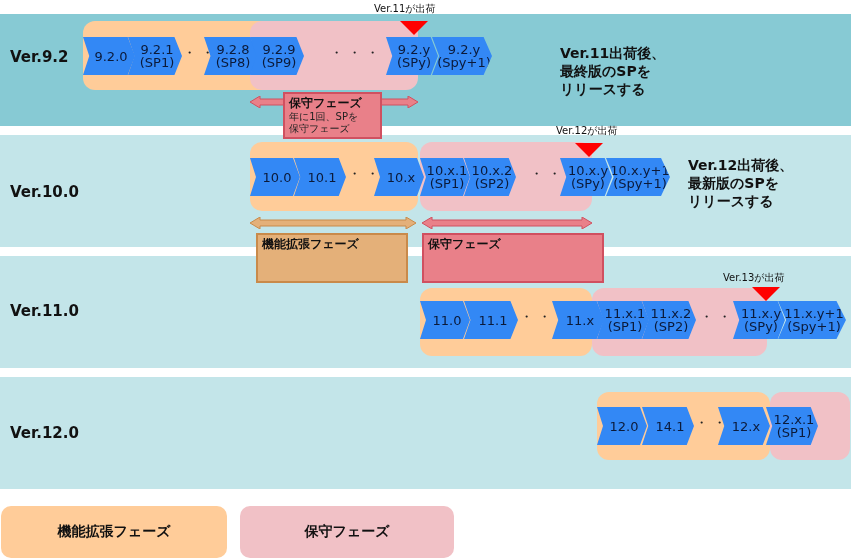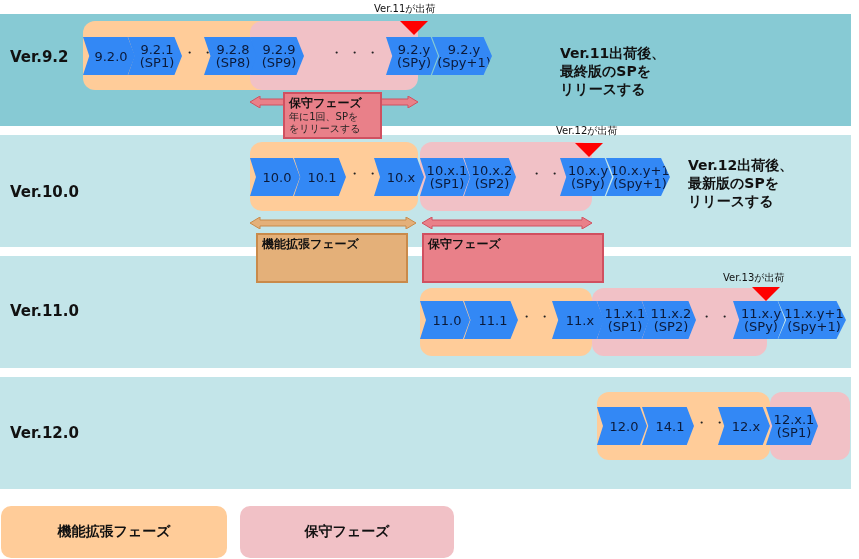--- a/index.html
+++ b/index.html
@@ -64,21 +64,21 @@
 <div class="note" style="left:560px;top:44px">Ver.11出荷後、
 最終版のSPを
 リリースする</div>
 
 <svg class="arrow" style="left:250px;top:96px;width:168px" viewBox="0 0 168 12">
   <polygon points="0,6 10,0 10,3 158,3 158,0 168,6 158,12 158,9 10,9 10,12" fill="#e98089" stroke="#d05060" stroke-width="1"></polygon>
 </svg>
 <div class="phase-box maint" style="left:283px;top:92px;width:99px;height:47px">
   <div class="t">保守フェーズ</div>
   <div class="d">年に1回、SPを
-をリリースする</div>
+保守フェーズ</div>
 </div>
 
 <div class="phase-bg feat" style="left:250px;top:142px;width:168px;height:69px"></div>
 <div class="phase-bg maint" style="left:420px;top:142px;width:172px;height:69px"></div>
 <div class="chev" style="left:250px;top:158px;width:50px">10.0</div>
 <div class="chev" style="left:294px;top:158px;width:52px">10.1</div>
 <div class="dots" style="left:348px;top:165px">・・・</div>
 <div class="chev" style="left:374px;top:158px;width:50px">10.x</div>
 <div class="chev" style="left:420px;top:158px;width:50px">10.x.1
 (SP1)</div>

